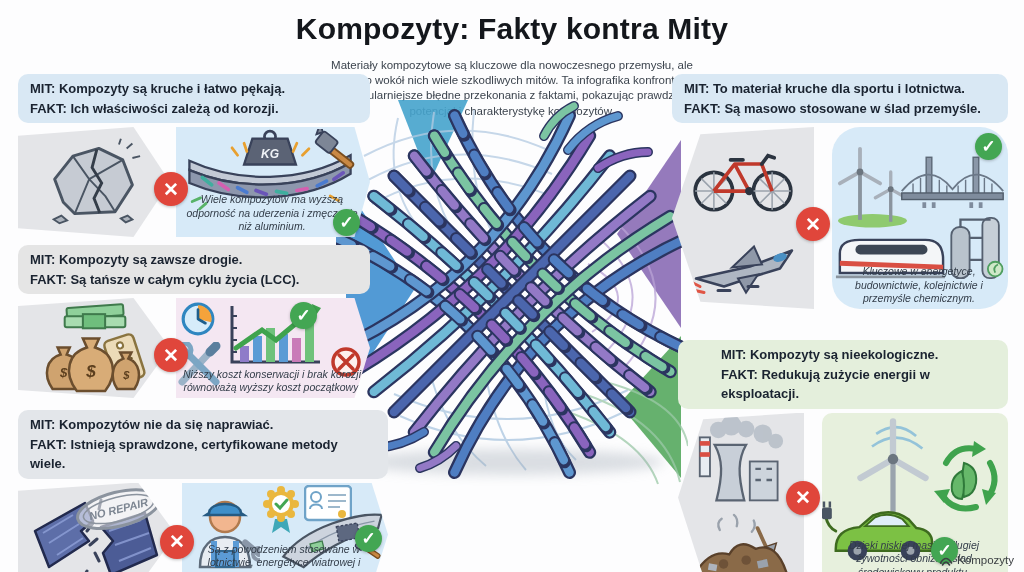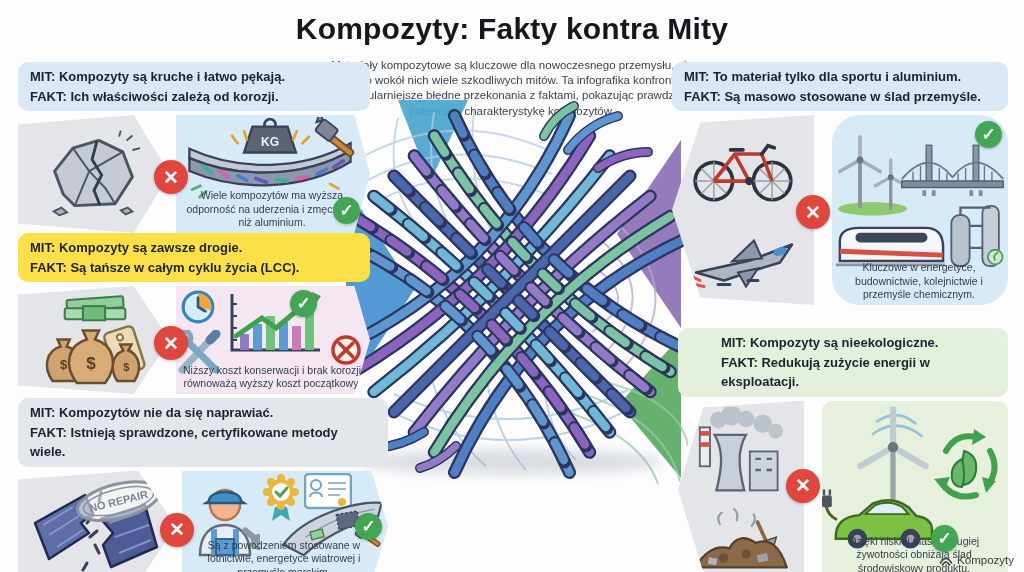--- a/index.html
+++ b/index.html
@@ -3,27 +3,27 @@
 <meta charset="utf-8">
 <style>
   html,body{margin:0;padding:0;background:#fff;}
   .stage{position:relative;width:1024px;height:572px;background:#fdfdfe;overflow:hidden;
          font-family:"Liberation Sans",sans-serif;color:#1a2330;}
   .title{position:absolute;left:0;top:12px;width:100%;text-align:center;
          font-size:30px;font-weight:800;letter-spacing:.2px;color:#14171c;}
   .intro{position:absolute;left:322px;top:58px;width:380px;text-align:center;
          font-size:11.5px;line-height:1.32;color:#3c444e;}
   .panel{position:absolute;z-index:2;}
-  .head{border-radius:10px;padding:5px 12px;font-weight:bold;font-size:13px;line-height:1.5;}
+  .head{border-radius:10px;padding:5px 12px;font-weight:bold;font-size:13px;line-height:1.5;margin-top:12px;}
   .head-blue{background:#d9e8f4;}
-  .head-pink{background:#fde047;}
+  .head-pink{background:#e5e5e5;}
   .head-gray{background:#e3e6ea;}
   .head-green{background:#e4efdc;padding-left:43px;}
   .body{position:relative;margin-top:4px;}
-  .zone{position:absolute;top:0;bottom:6px;}
+  .zone{position:absolute;top:0;bottom:14px;font-style:italic;}
   .myth-zone{background:#e4e5e8;display:flex;align-items:center;justify-content:center;}
   .myth-zone.left{clip-path:polygon(0 8%,76% 0,100% 50%,76% 100%,0 92%);}
   .myth-zone.right{clip-path:polygon(0 50%,20% 4%,100% 0,100% 100%,20% 96%);
                    flex-direction:column;justify-content:space-around;}
   .fact-zone{border-radius:10px;}
   .fz-blue{background:#d7eaf8;border-radius:28px;}
   .fz-pink{background:#f4e7f2;}
   .fz-green{background:#e7f0dd;}
   .point-right{clip-path:polygon(0 0,92% 0,100% 50%,92% 100%,0 100%);border-radius:0;}
   .badge{position:absolute;border-radius:50%;display:flex;align-items:center;justify-content:center;
@@ -334,21 +334,21 @@
           </g>
         </svg>
         <div class="caption">Są z powodzeniem stosowane w lotnictwie, energetyce wiatrowej i przemyśle morskim.</div>
       </div>
       <div class="badge badge-ok" style="right:6px;top:42px;">✓</div>
     </div>
   </section>
 
   <section class="panel" style="left:672px;top:62px;width:336px;">
     <div class="head head-blue">
-      <div>MIT: To materiał tylko dla sportu i aluminium.</div>
+      <div>MIT: To materiał kruche dla sportu i lotnictwa.</div>
       <div>FAKT: Są masowo stosowane w ślad przemyśle.</div>
     </div>
     <div class="body" style="height:196px;">
       <div class="zone myth-zone right" style="left:0;width:142px;">
         <svg width="104" height="80" viewBox="0 0 100 75">
           <circle cx="22" cy="52" r="18" fill="none" stroke="#2b3440" stroke-width="3.5"></circle>
           <circle cx="78" cy="52" r="18" fill="none" stroke="#2b3440" stroke-width="3.5"></circle>
           <g stroke="#9aa2ac" stroke-width="1.5">
             <path d="M22,34 v36 M4,52 h36 M10,40 l24,24 M10,64 l24,-24"></path>
             <path d="M78,34 v36 M60,52 h36 M66,40 l24,24 M66,64 l24,-24"></path>

